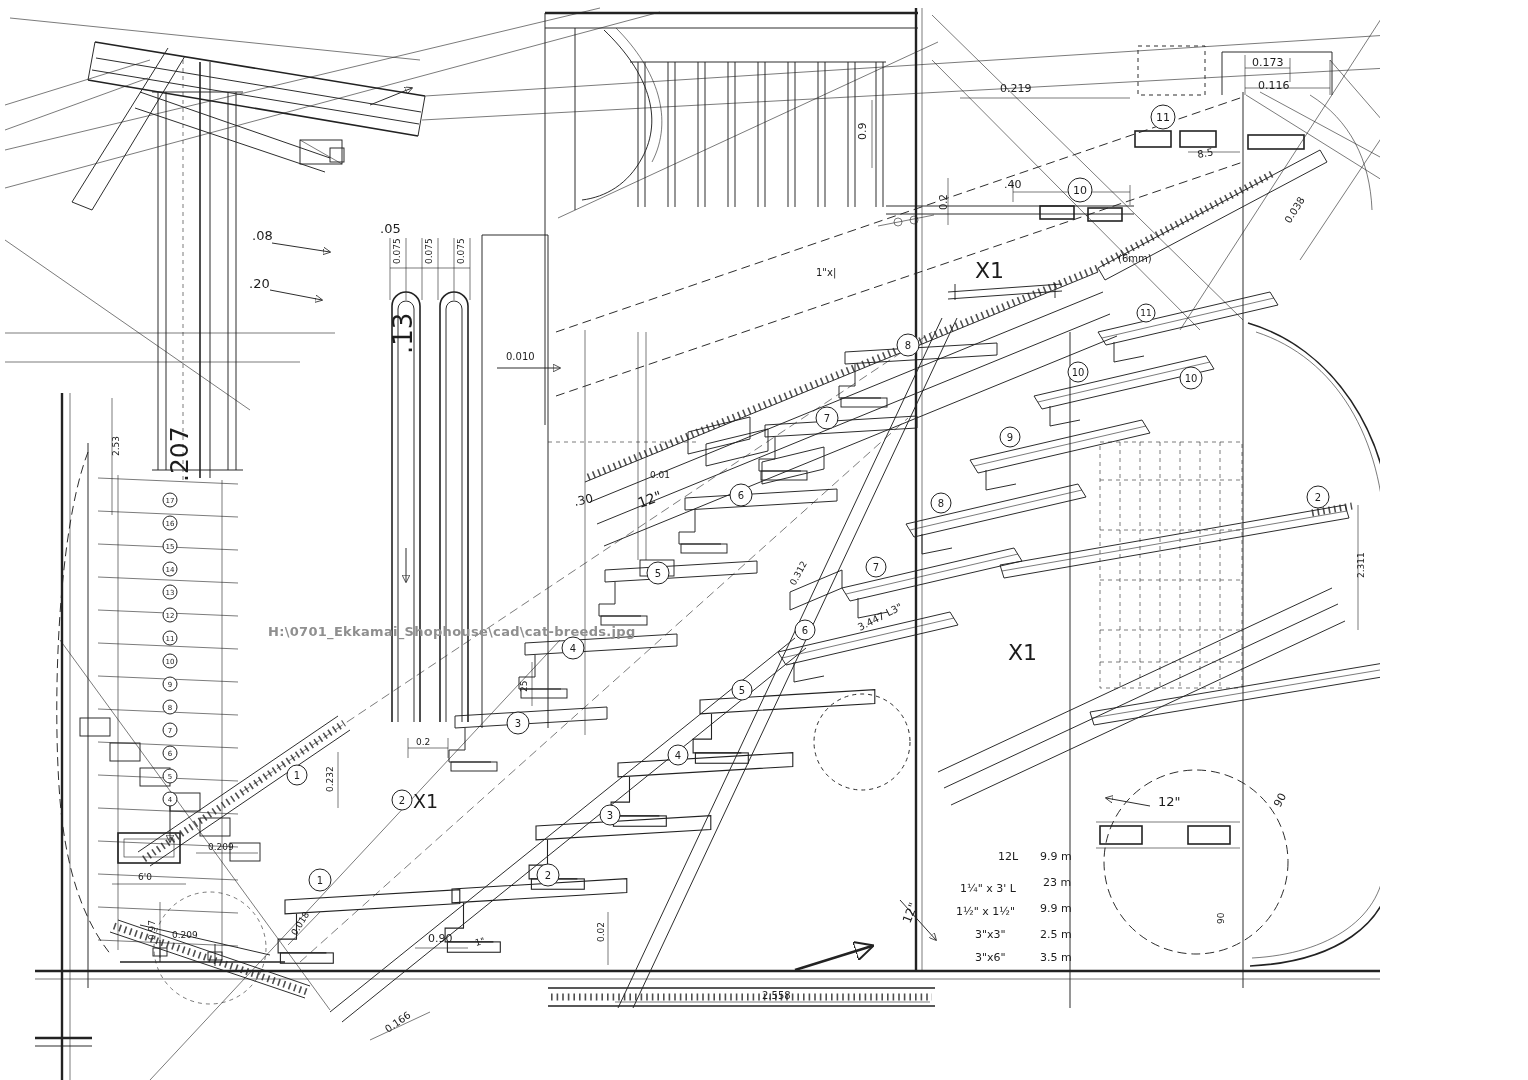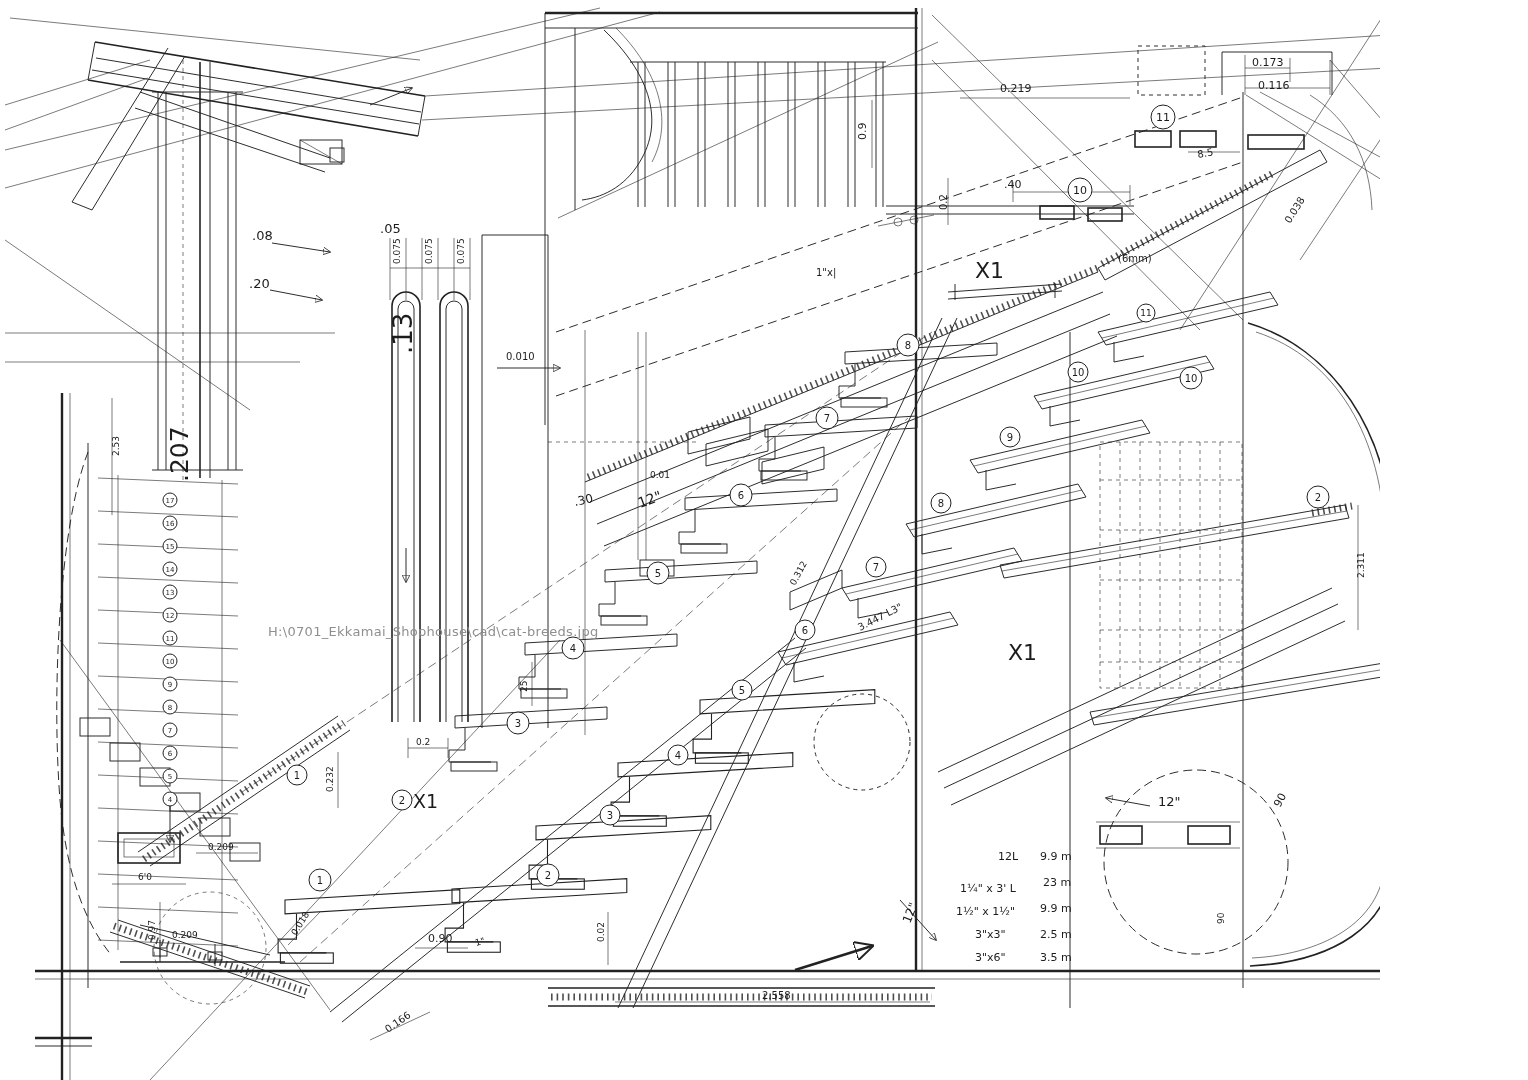--- a/index.html
+++ b/index.html
@@ -10,21 +10,21 @@
   .s0{stroke-width:.6}
   .s1{stroke-width:.95}
   .s15{stroke-width:1.6}
   .s2{stroke-width:2.4}
   .d{stroke-dasharray:9 5}
   .d2{stroke-dasharray:4 4}
   .hatch{stroke-width:7;stroke-dasharray:1.6 4;opacity:.8}
   .ae{marker-end:url(#arr)}
   svg text{fill:#1c1c1c;font-family:"DejaVu Sans",sans-serif;stroke:none;}
   .cn{stroke-width:1;fill:#fff;}
-  .watermark{position:absolute;color:#8f8f8f;font-size:13px;letter-spacing:.3px;}
+  .watermark{position:absolute;color:#8f8f8f;font-size:13px;letter-spacing:.3px;font-weight:bold;}
 </style>
 </head>
 <body>
 
 <div class="stage">
 
   <svg id="cad-svg" width="1528" height="1080" viewBox="0 0 1528 1080">
     <defs>
       <marker id="arr" viewBox="0 0 10 10" refX="9" refY="5" markerWidth="8" markerHeight="8" orient="auto-start-reverse">
         <path d="M0,0 L10,5 L0,10 Z" fill="#222" stroke="none"></path>

